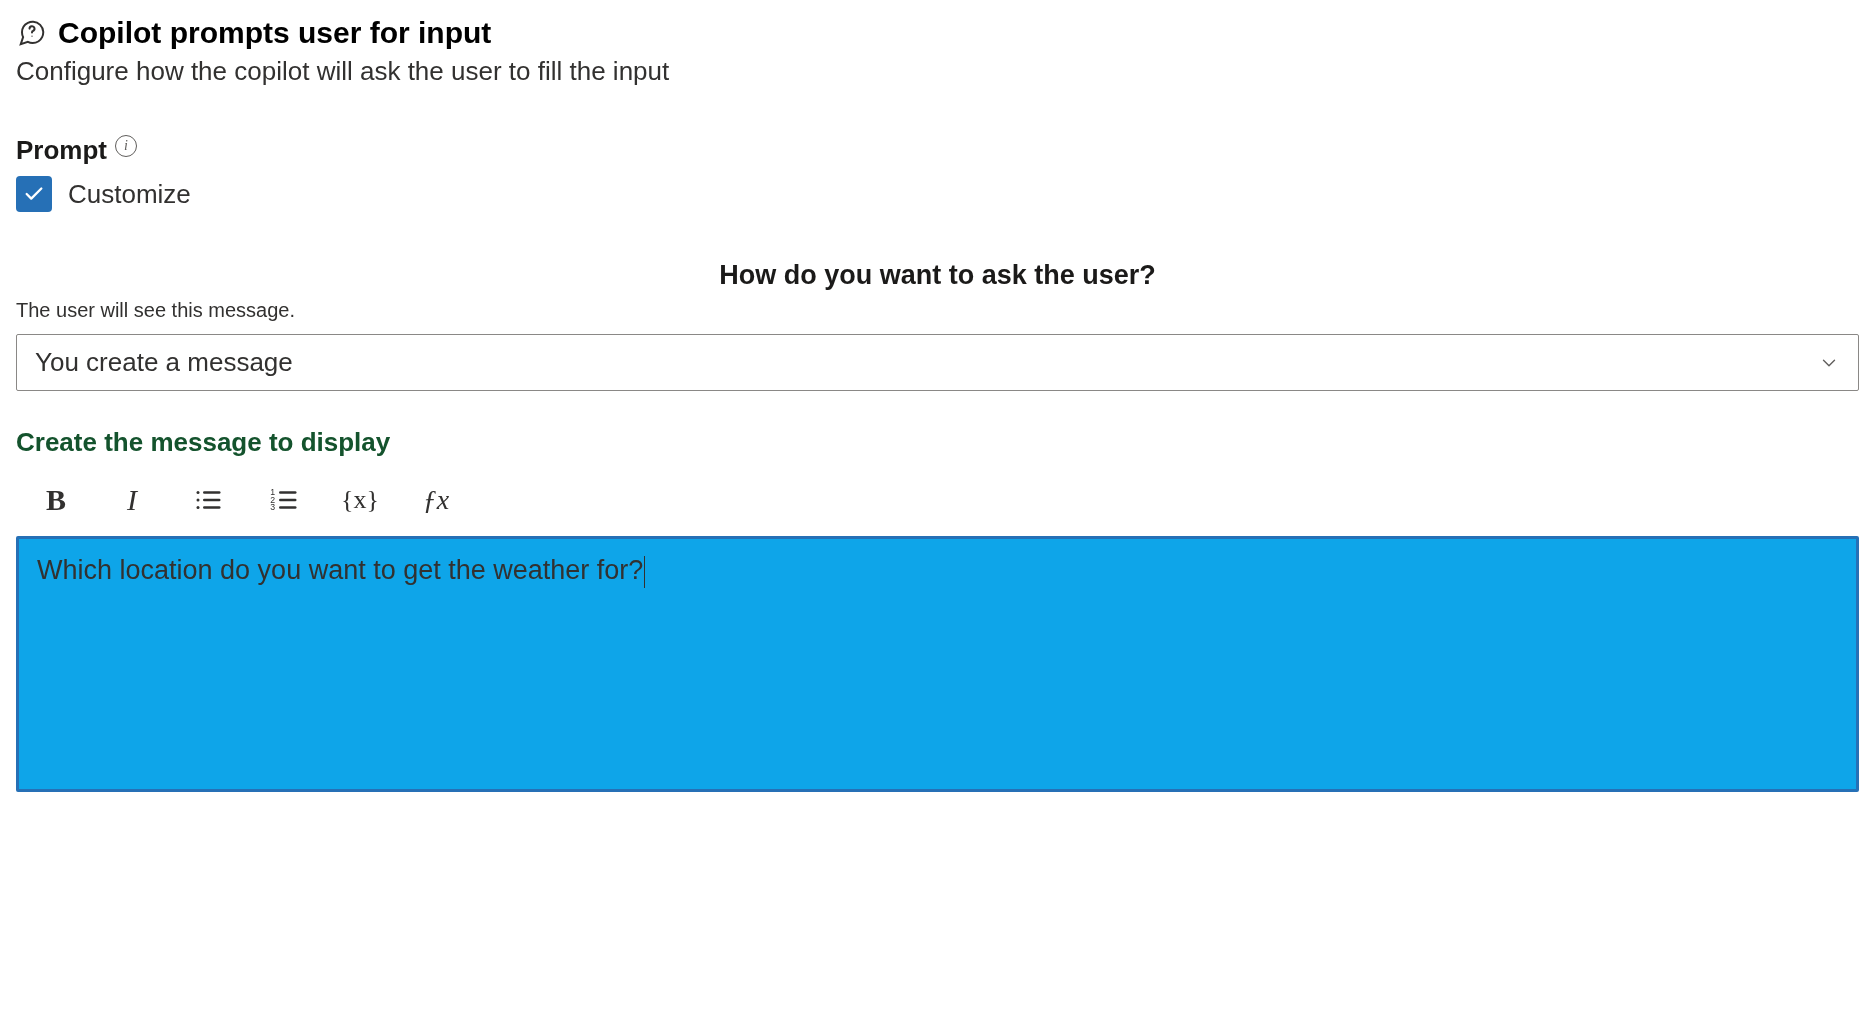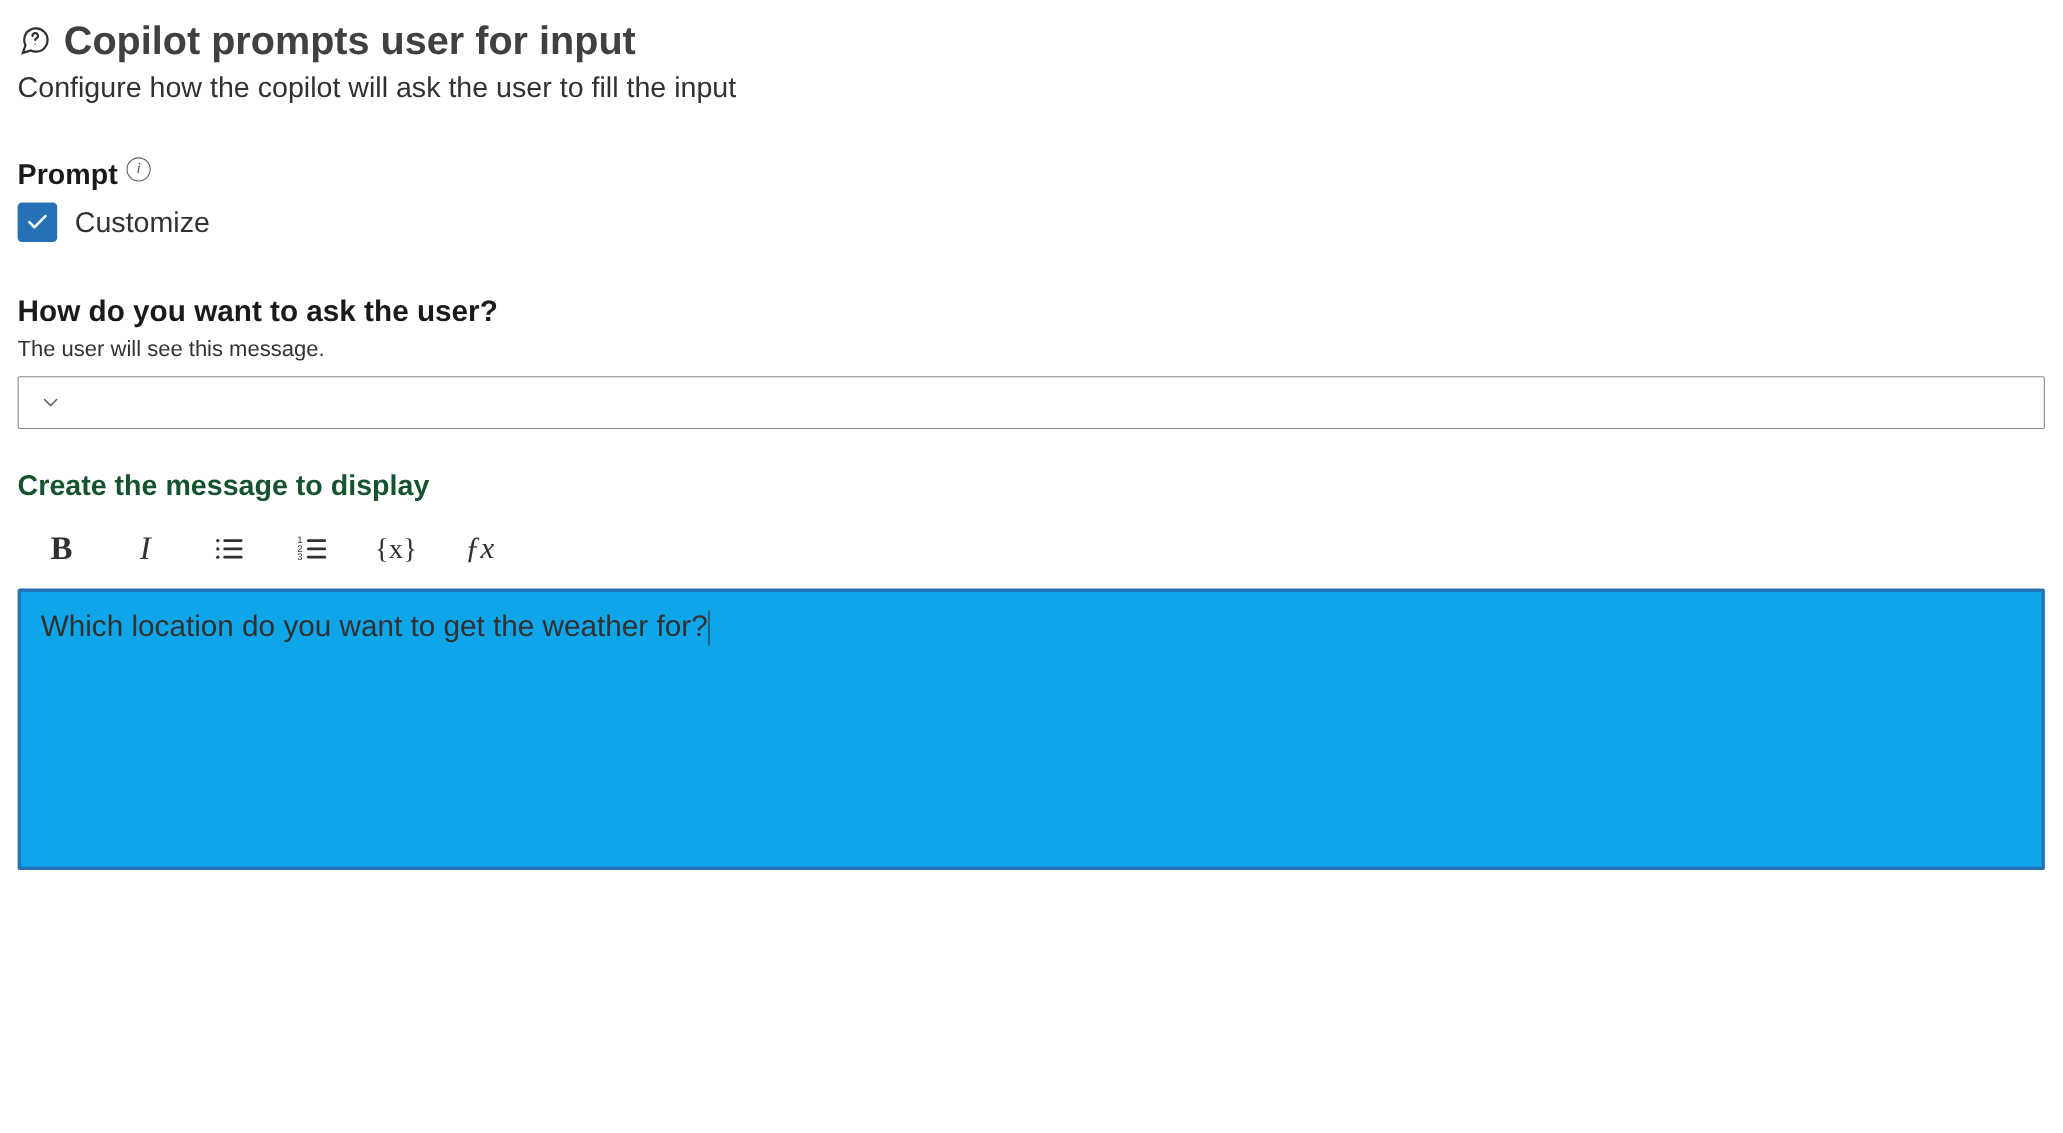--- a/index.html
+++ b/index.html
@@ -20,23 +20,23 @@
       margin-bottom: 6px;
     }
     .header-icon {
       width: 32px;
       height: 32px;
       display: flex;
       align-items: center;
       justify-content: center;
     }
     .page-title {
-      font-size: 36px;
-      font-weight: 600;
-      color: #404040;
+      font-size: 30px;
+      font-weight: 600;
+      color: #000000;
     }
     .page-subtitle {
       font-size: 26px;
       color: #323130;
       margin-bottom: 48px;
     }
     .section-label-row {
       display: flex;
       gap: 8px;
       margin-bottom: 10px;
@@ -78,20 +78,21 @@
     }
     .checkbox-label {
       font-size: 26px;
       color: #323130;
     }
     .question-title {
       font-size: 27px;
       font-weight: 600;
       color: #1b1a19;
       margin-bottom: 8px;
+      text-align: center;
     }
     .question-sub {
       font-size: 20px;
       color: #323130;
       margin-bottom: 12px;
     }
     .select-wrap {
       border: 1px solid #8a8886;
       border-radius: 2px;
       padding: 12px 18px;
@@ -203,20 +204,21 @@
       <polyline points="4 12 9 17 20 6"></polyline>
     </svg>
   </div>
   <span class="checkbox-label">Customize</span>
 </div>
 
 <h2 class="question-title">How do you want to ask the user?</h2>
 <p class="question-sub">The user will see this message.</p>
 
 <div class="select-wrap">
+  <span class="select-text">You create a message</span>
   <span class="chevron">
     <svg width="22" height="22" viewBox="0 0 24 24" fill="none" stroke="#605e5c" stroke-width="1.5" stroke-linecap="round" stroke-linejoin="round">
       <polyline points="6 9 12 15 18 9"></polyline>
     </svg>
   </span>
 </div>
 
 <h2 class="create-label">Create the message to display</h2>
 
 <div class="toolbar">

